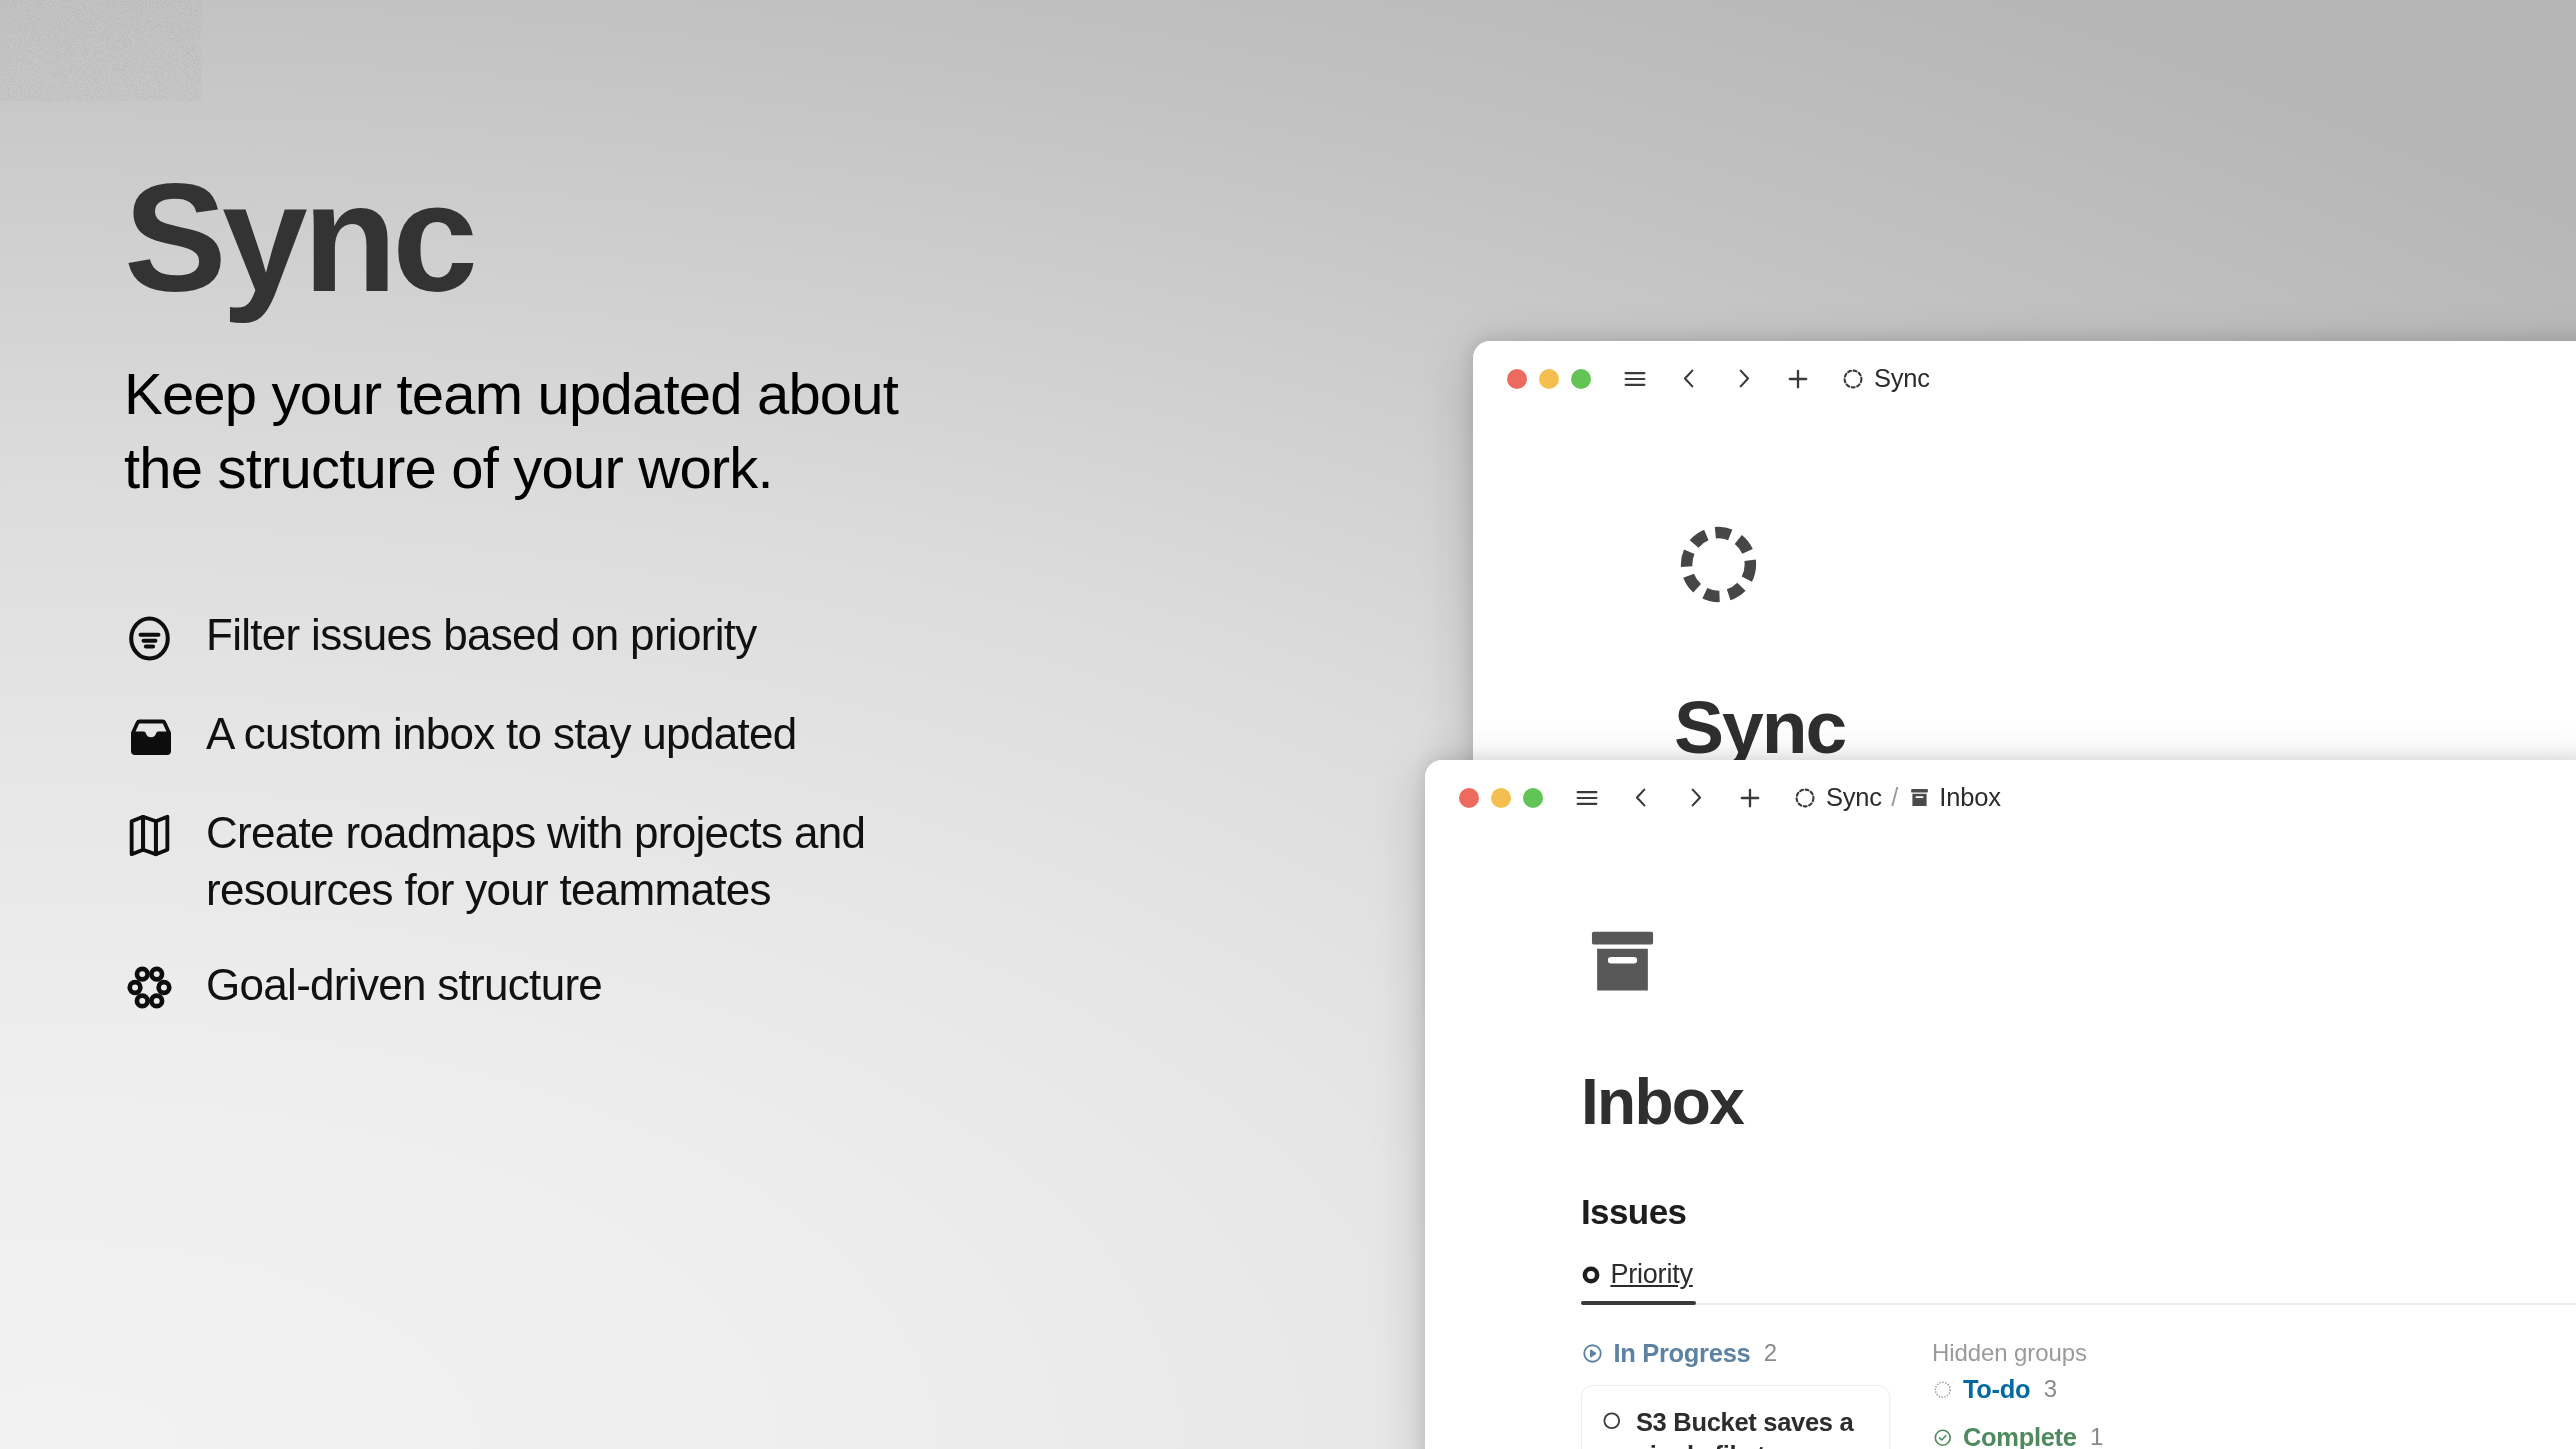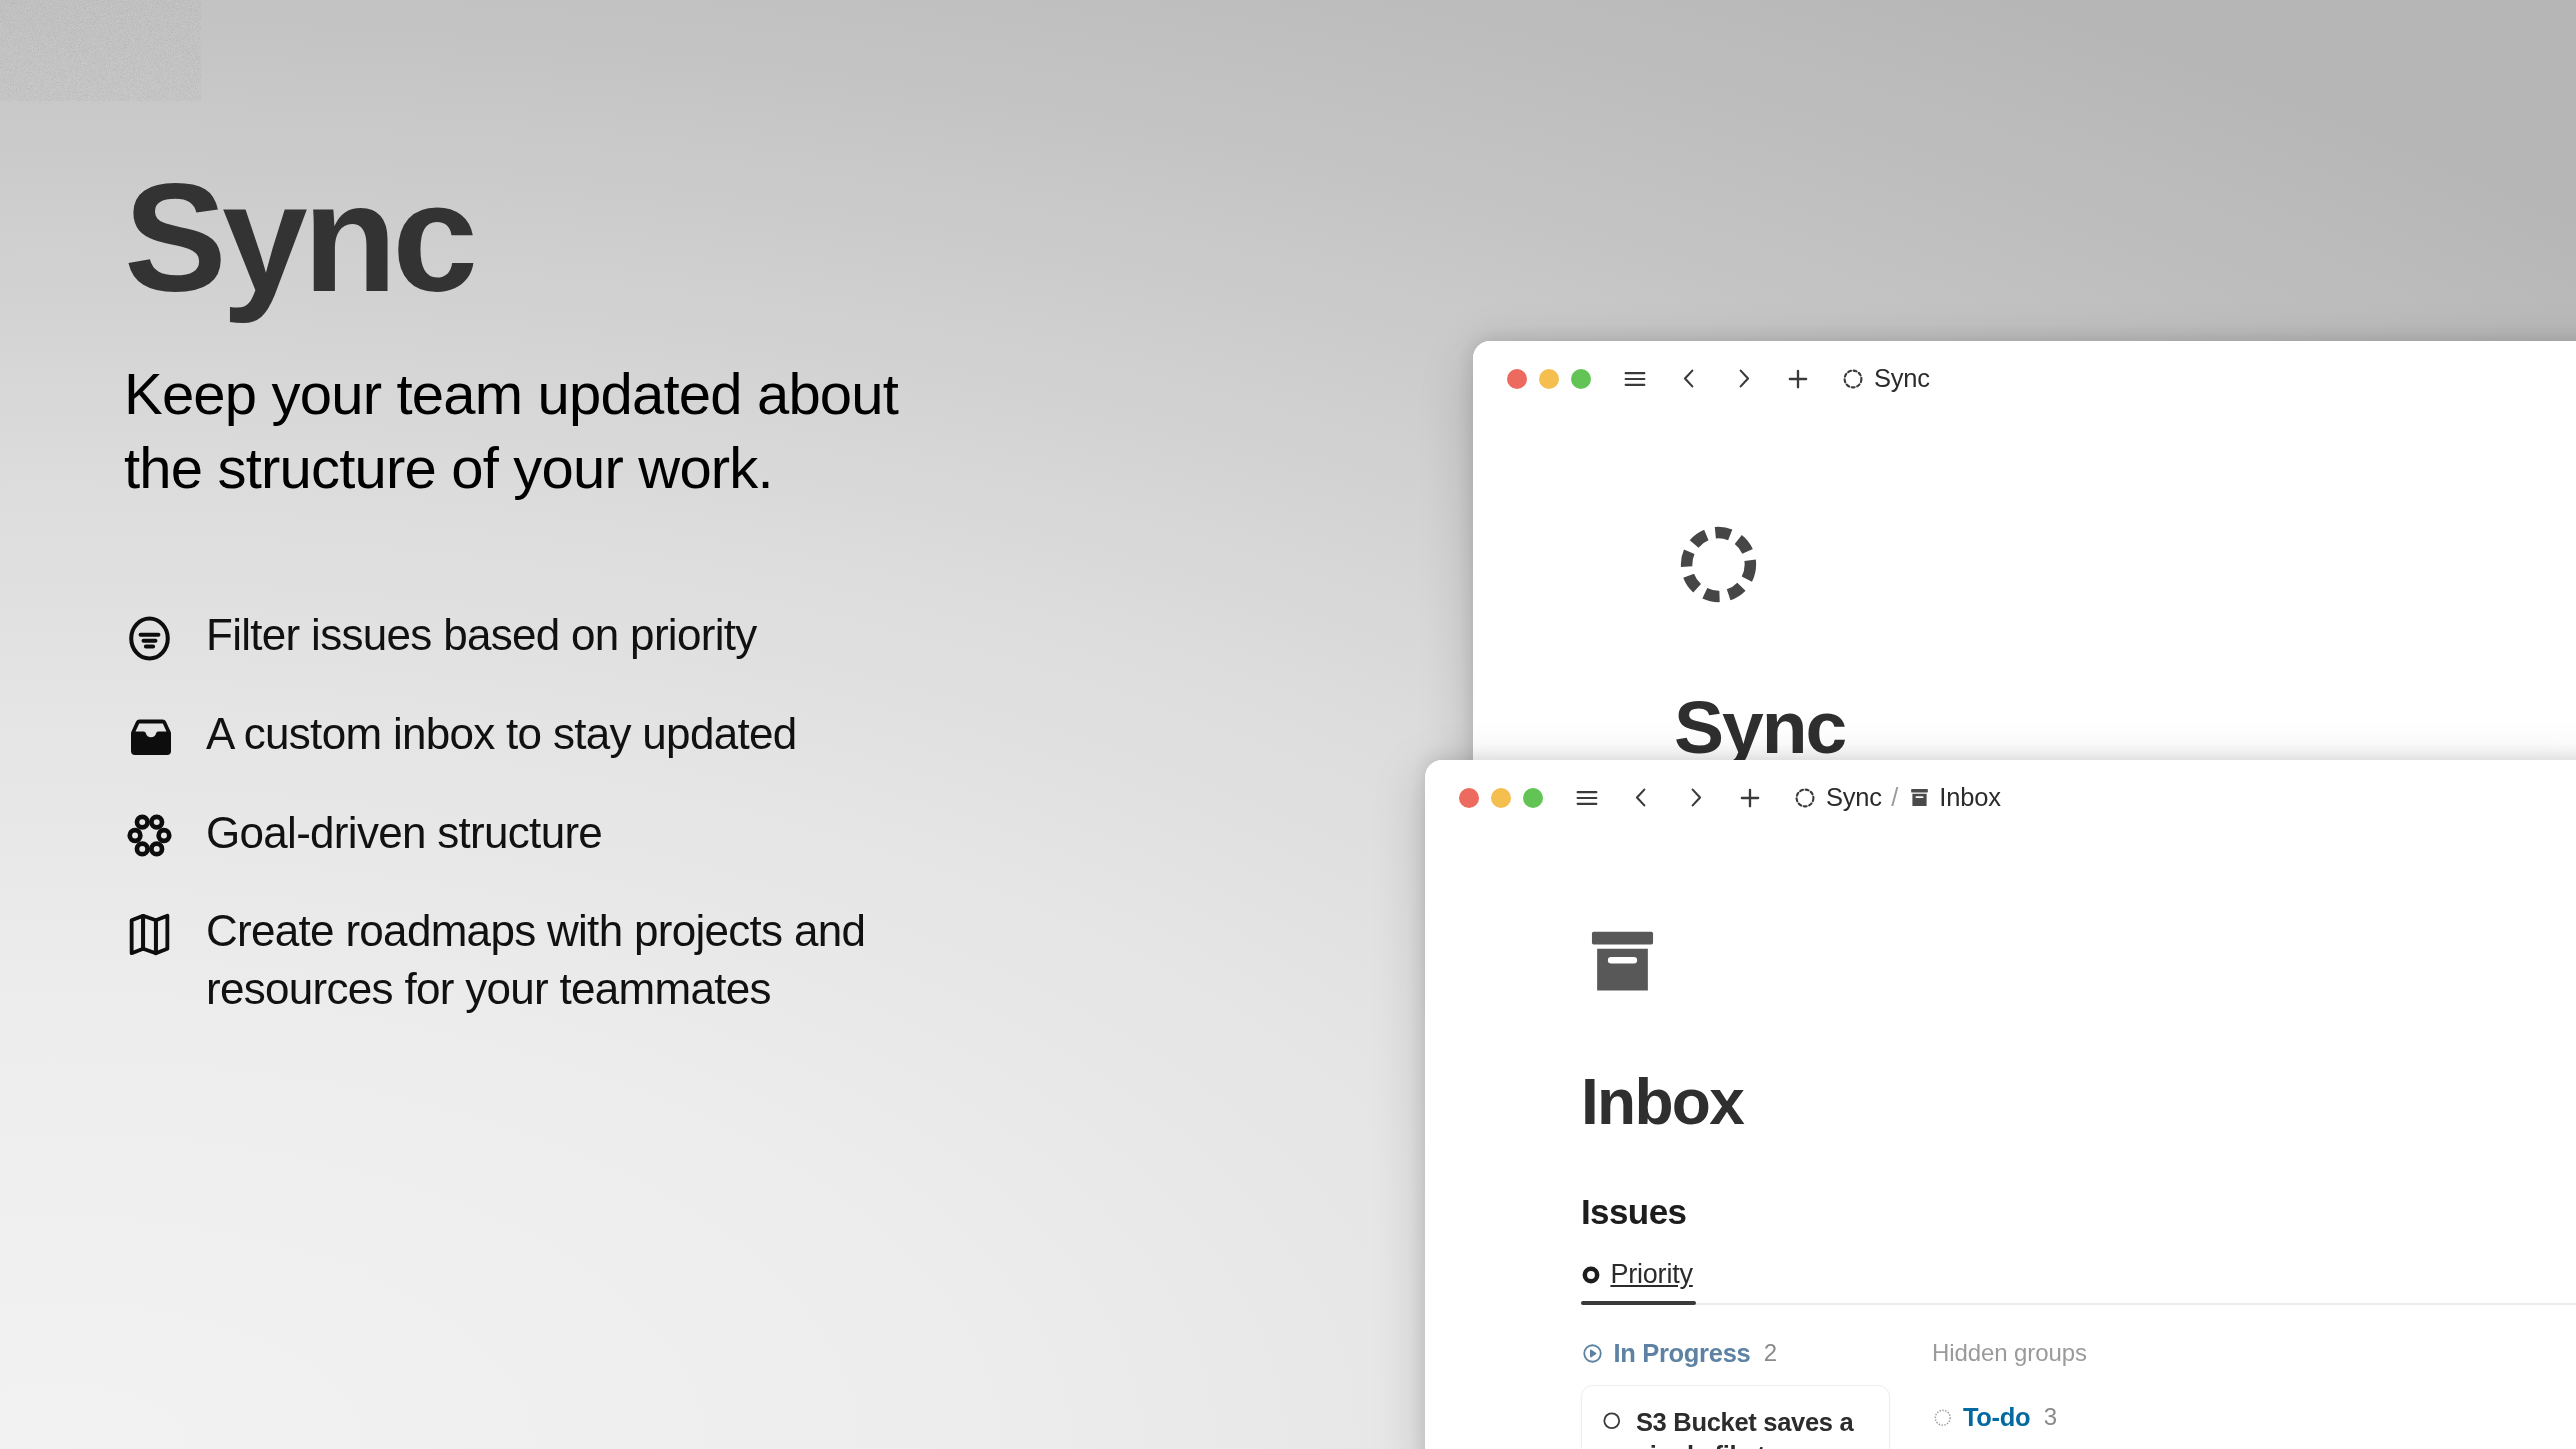--- a/index.html
+++ b/index.html
@@ -113,21 +113,21 @@
   .card{
     border:1.3px solid #eeeeee;border-radius:12px;background:#fff;
     padding:20px 20px 20px 19px;margin-bottom:16px;
     box-shadow:0 1.3px 3.4px rgba(0,0,0,.035);
   }
   .card-row{display:flex;align-items:flex-start;gap:13.4px;}
   .card-title{
     font-size:25.5px;font-weight:600;color:#2c2c2c;line-height:1.28;letter-spacing:-0.3px;
   }
 
-  .hidden-title{font-size:24px;color:#9a9a9a;margin-bottom:36px;letter-spacing:-0.1px;}
+  .hidden-title{font-size:24px;color:#9a9a9a;margin-bottom:8px;letter-spacing:-0.1px;}
   .hidden-row{display:flex;align-items:center;gap:9.4px;margin-bottom:19px;}
 </style>
 </head>
 <body>
 
 <div id="bg"></div>
 <svg id="grain" xmlns="http://www.w3.org/2000/svg" viewBox="0 0 300 150" width="201" height="101">
   <filter id="nz">
       <feTurbulence type="fractalNoise" baseFrequency="0.85" numOctaves="3" stitchTiles="stitch"></feTurbulence>
       <feColorMatrix type="saturate" values="0"></feColorMatrix>
@@ -166,41 +166,41 @@
       <span class="f-icon">
         <svg width="54" height="48" viewBox="0 0 24 24" fill="#0d0d0d" xmlns="http://www.w3.org/2000/svg">
           <path d="M6.2 3.2h11.6c.72 0 1.37.42 1.67 1.07l2.35 5.1c.11.24.18.5.18.77V19a2 2 0 0 1-2 2H4a2 2 0 0 1-2-2v-8.86c0-.27.06-.53.18-.77l2.35-5.1A1.84 1.84 0 0 1 6.2 3.2Zm-.1 2L4.25 9.2h4.02c.6 0 1.1.42 1.22 1 .23 1.12 1.2 1.93 2.51 1.93s2.28-.81 2.51-1.93c.12-.58.62-1 1.22-1h4.02L17.9 5.2H6.1Z"></path>
         </svg>
       </span>
       <span class="f-label">A custom inbox to stay updated</span>
     </div>
 
     <div class="feature">
       <span class="f-icon">
+        <svg width="51" height="51" viewBox="0 0 24 24" fill="none" stroke="#0d0d0d" stroke-width="1.8" stroke-linejoin="round" stroke-linecap="round" xmlns="http://www.w3.org/2000/svg">
+          <path d="M9 3.2 3.6 5.3v15.5L9 18.7V3.2Z"></path>
+          <path d="M9 3.2l6 2.1v15.5l-6-2.1V3.2Z"></path>
+          <path d="M15 5.3l5.4-2.1v15.5L15 20.8V5.3Z"></path>
+        </svg>
+      </span>
+      <span class="f-label">Create roadmaps with projects and resources for your teammates</span>
+    </div>
+
+    <div class="feature">
+      <span class="f-icon">
         <svg width="51" height="51" viewBox="0 0 24 24" fill="none" stroke="#0d0d0d" stroke-width="2.2" xmlns="http://www.w3.org/2000/svg">
           <circle cx="8.6" cy="5.7" r="2.5"></circle>
           <circle cx="15.4" cy="5.7" r="2.5"></circle>
           <circle cx="5.2" cy="12" r="2.5"></circle>
           <circle cx="18.8" cy="12" r="2.5"></circle>
           <circle cx="8.6" cy="18.3" r="2.5"></circle>
           <circle cx="15.4" cy="18.3" r="2.5"></circle>
         </svg>
       </span>
       <span class="f-label">Goal-driven structure</span>
-    </div>
-
-    <div class="feature">
-      <span class="f-icon">
-        <svg width="51" height="51" viewBox="0 0 24 24" fill="none" stroke="#0d0d0d" stroke-width="1.8" stroke-linejoin="round" stroke-linecap="round" xmlns="http://www.w3.org/2000/svg">
-          <path d="M9 3.2 3.6 5.3v15.5L9 18.7V3.2Z"></path>
-          <path d="M9 3.2l6 2.1v15.5l-6-2.1V3.2Z"></path>
-          <path d="M15 5.3l5.4-2.1v15.5L15 20.8V5.3Z"></path>
-        </svg>
-      </span>
-      <span class="f-label">Create roadmaps with projects and resources for your teammates</span>
     </div>
 
   </div>
 </div>
 
 <div class="win" id="win-sync">
   <div class="titlebar">
     <div class="lights">
       <span class="light l-red"></span>
       <span class="light l-yellow"></span>

